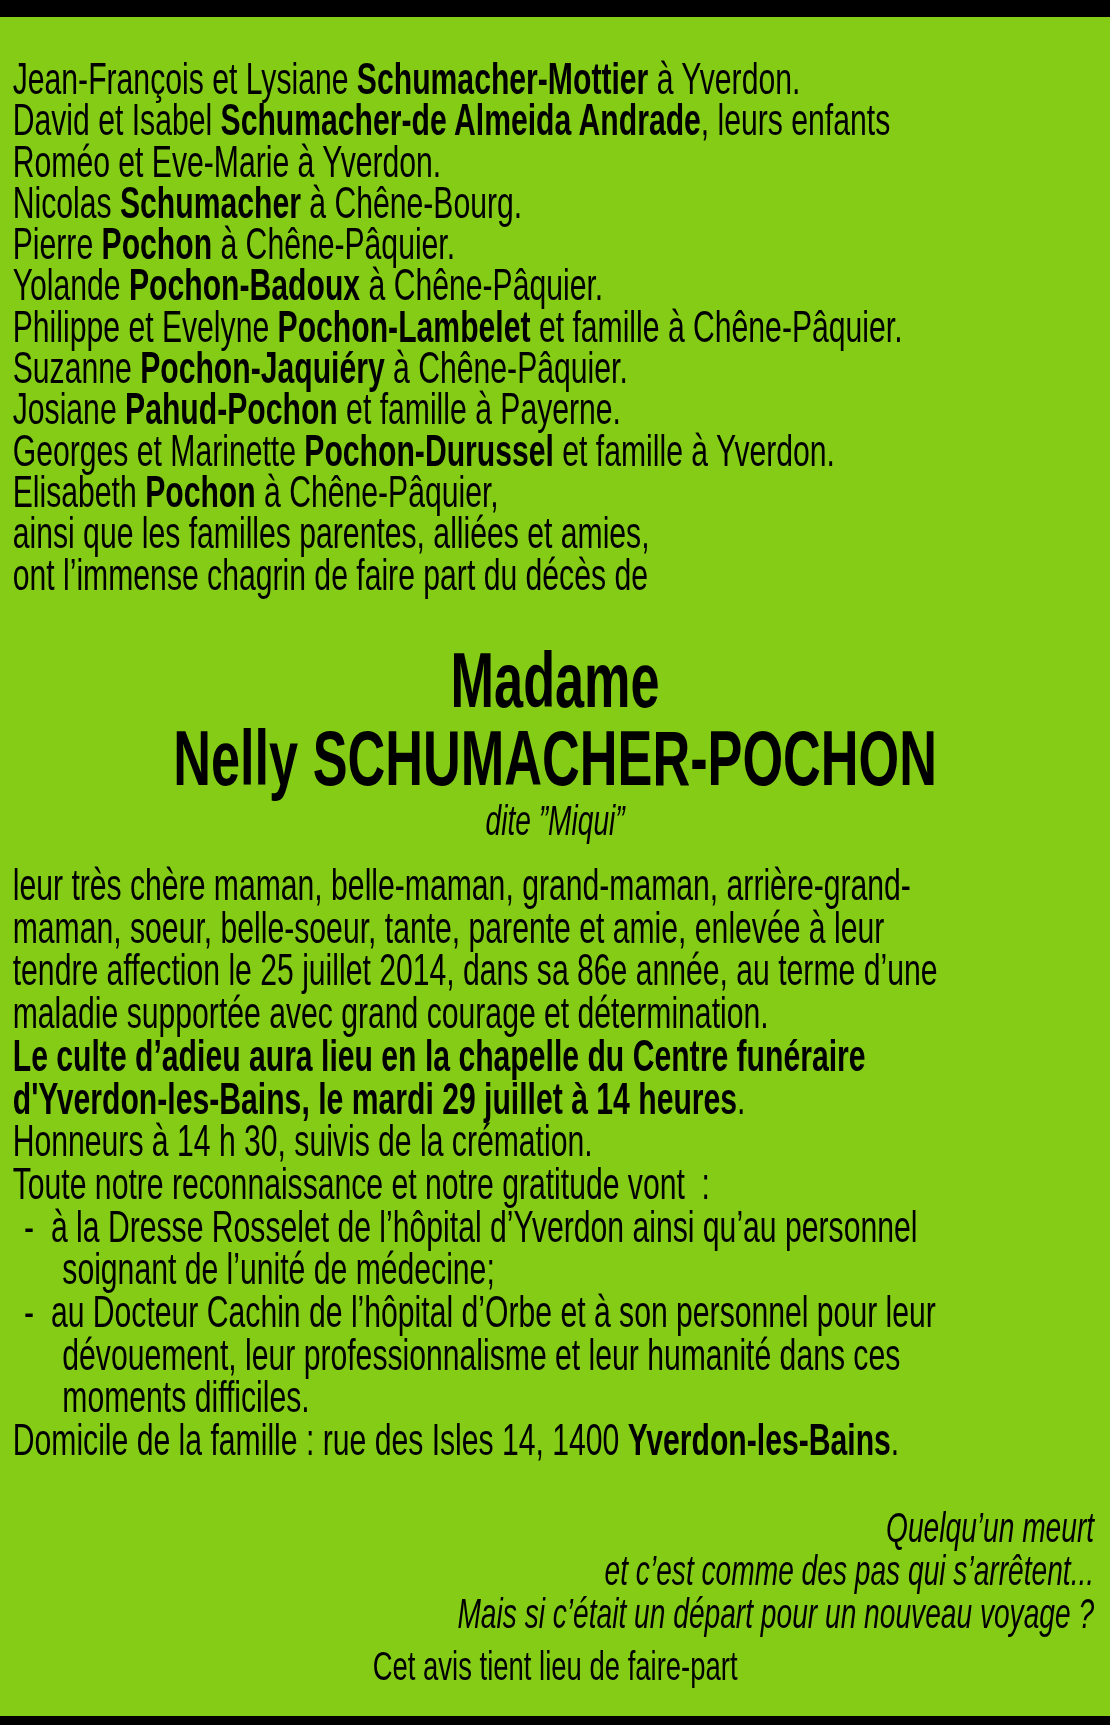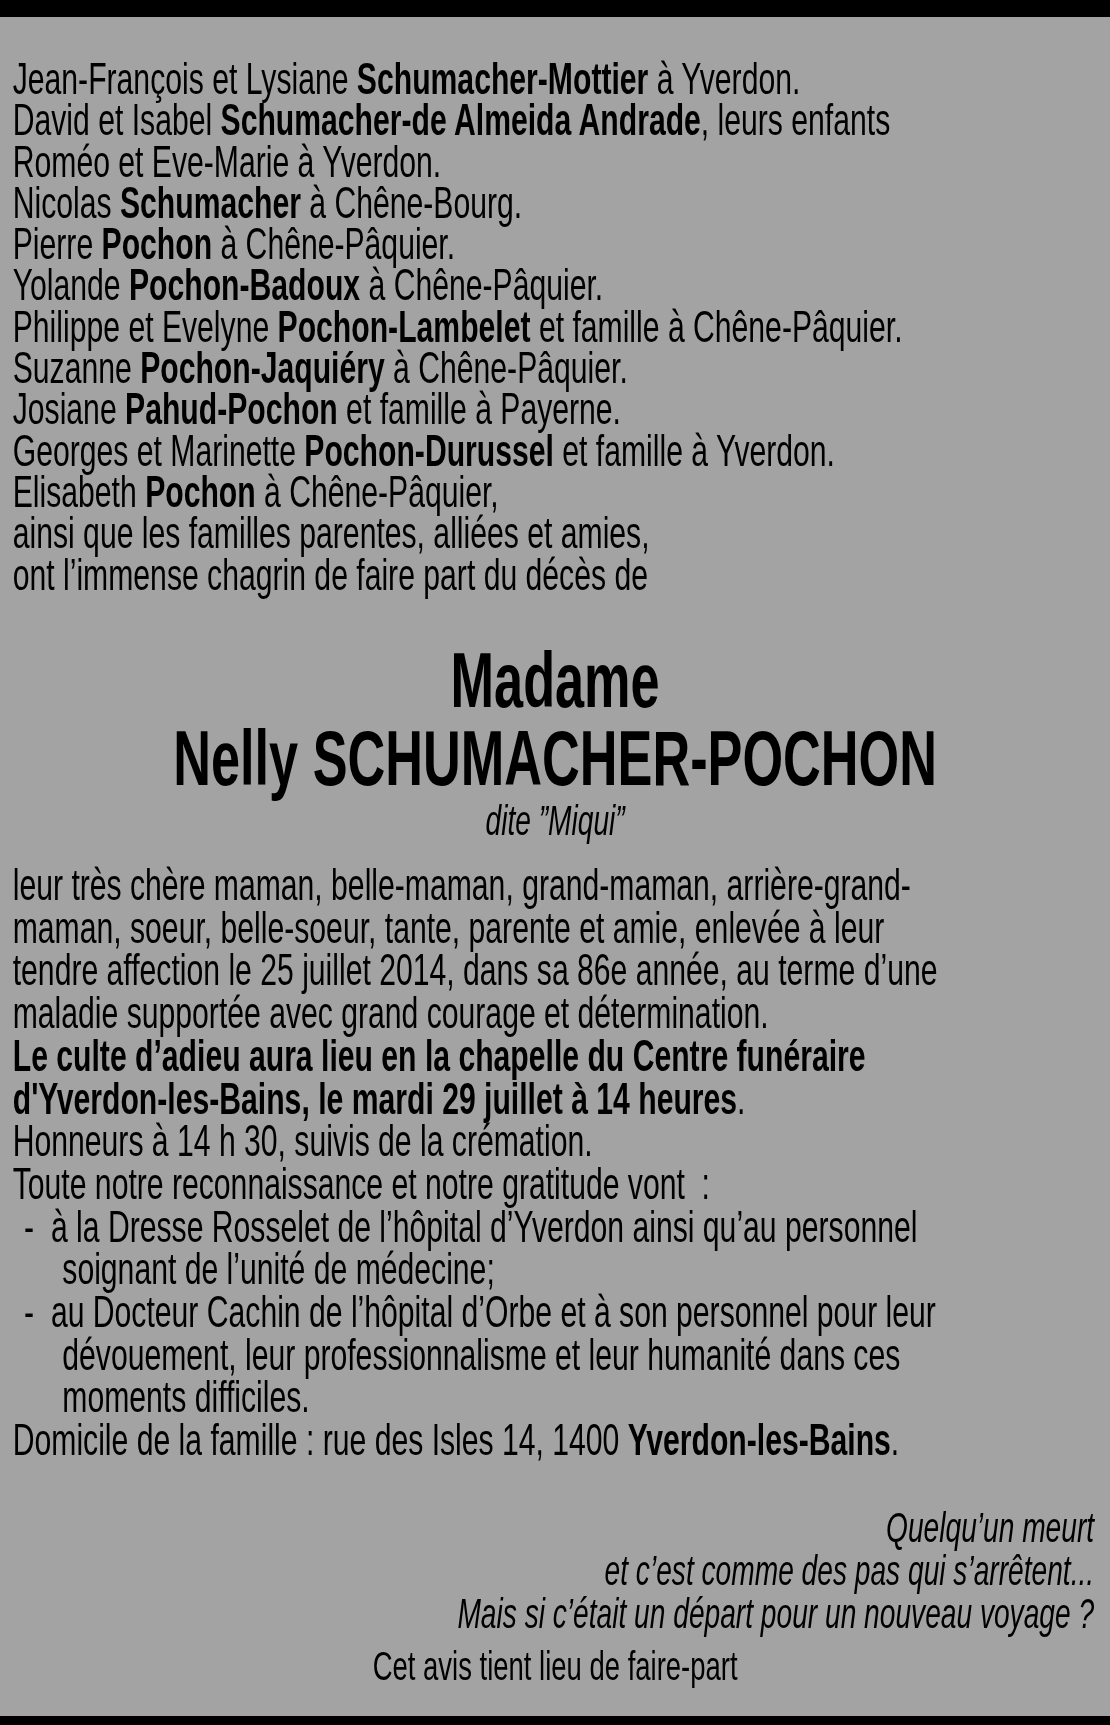--- a/index.html
+++ b/index.html
@@ -1,20 +1,20 @@
 <!DOCTYPE html>
 <html><head>
 <meta charset="utf-8">
 <style>
   html, body { margin: 0; padding: 0; background: #ffffff; }
   .page {
     position: relative;
     width: 1110px;
     height: 1725px;
-    background: #a3a3a3;
+    background: #84cc16;
     color: #000000;
     font-family: "Liberation Sans", sans-serif;
     overflow: hidden;
   }
   .bar { position: absolute; left: 0; width: 1110px; background: #000000; }
   .bar-top { top: 0; height: 17px; }
   .bar-bottom { top: 1716px; height: 9px; }
 
   
   .condensed {

